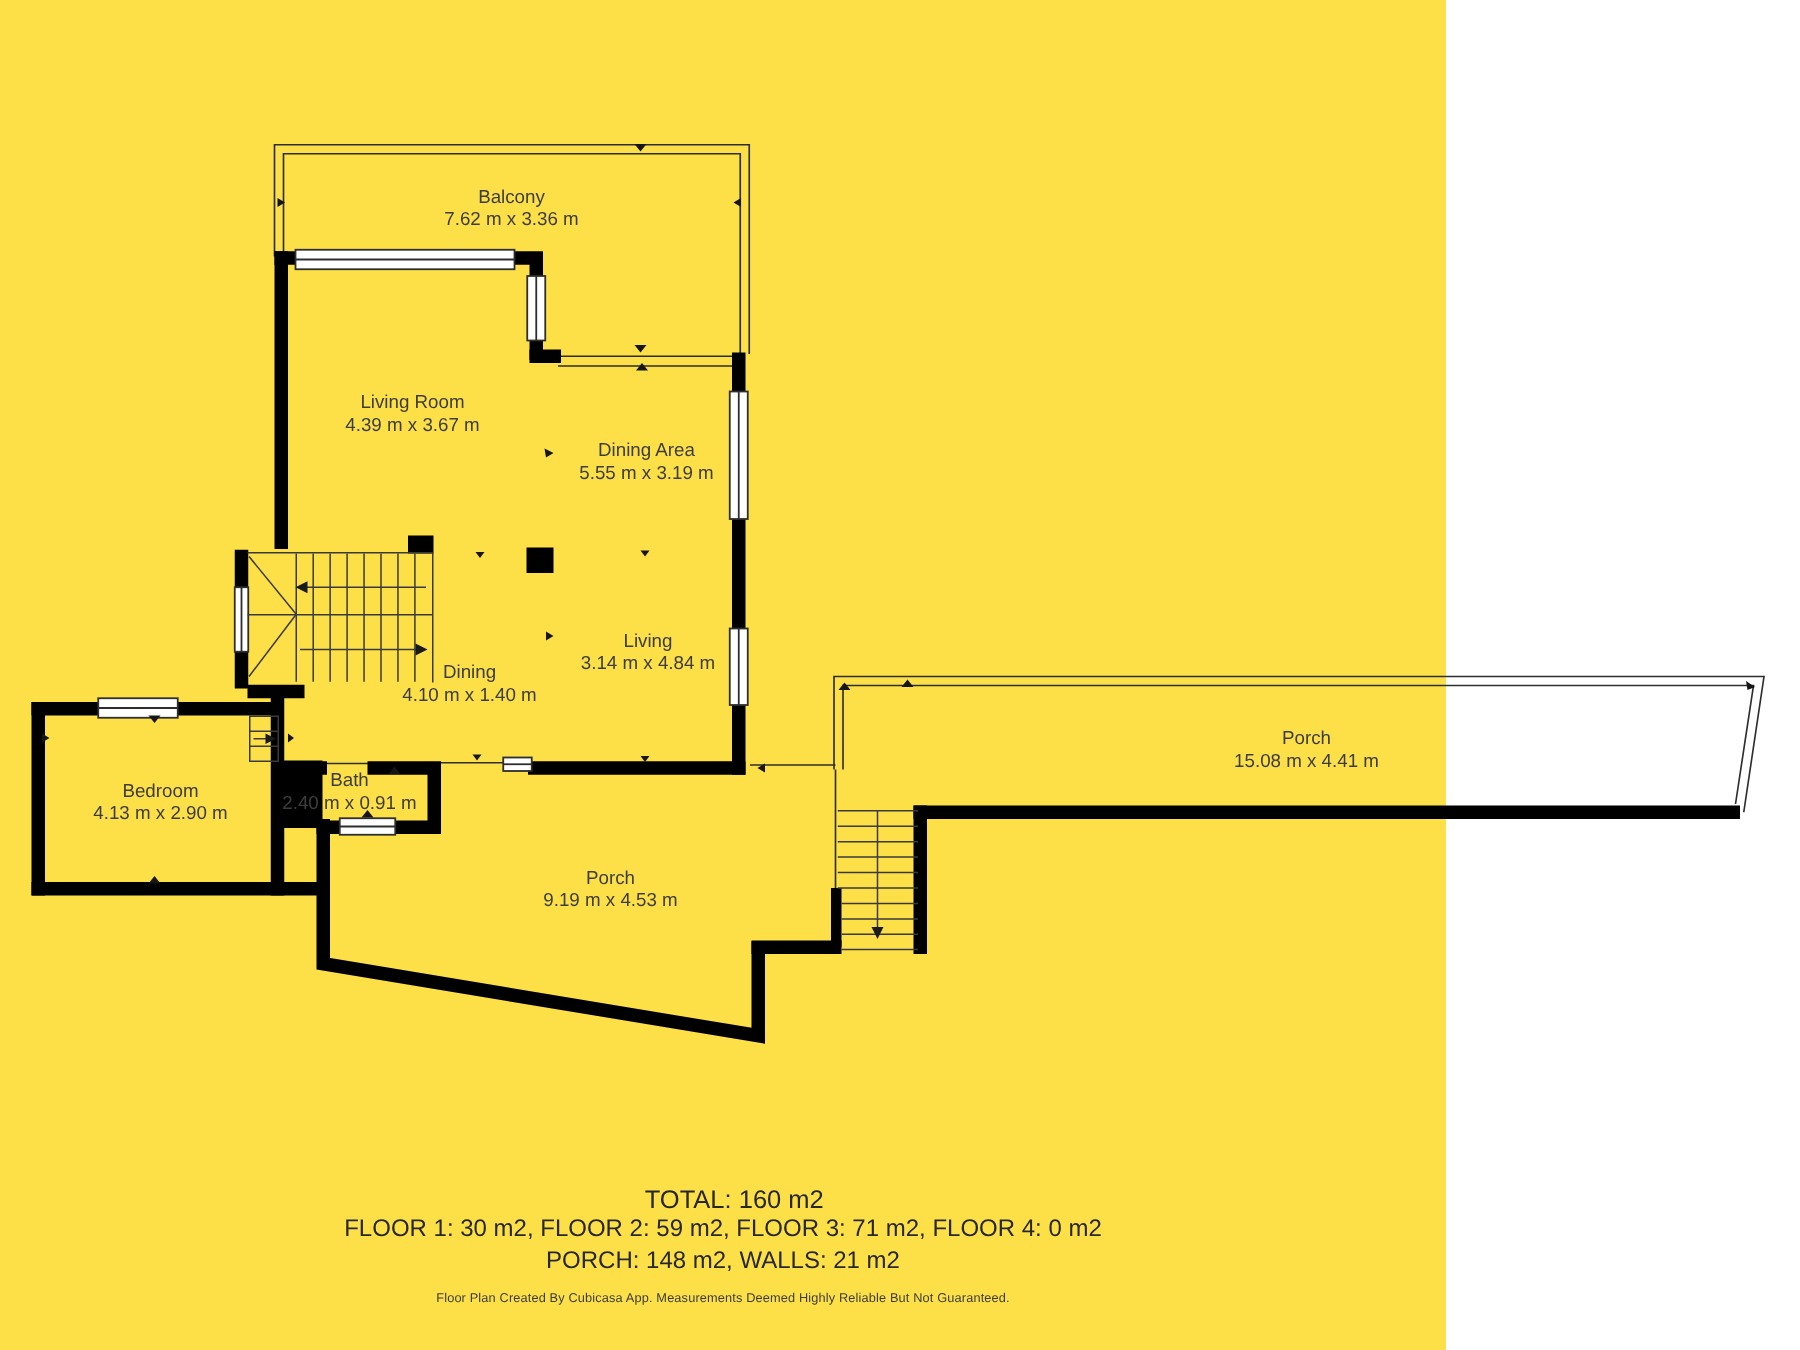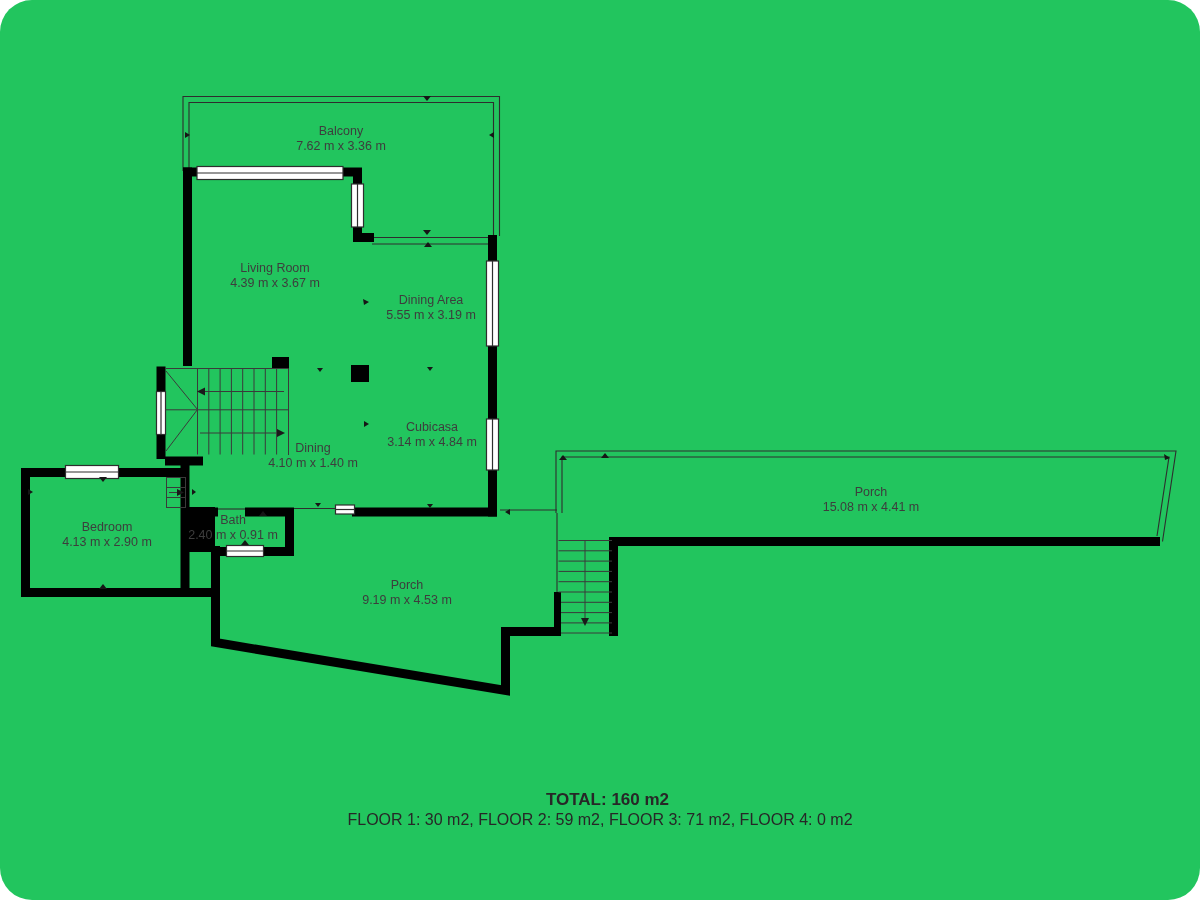--- a/index.html
+++ b/index.html
@@ -1,23 +1,23 @@
 <!DOCTYPE html>
 <html style="--wall: #000000; --thin: #2e2e2e; --stair: #3a3a3a; --text: #3d3d3d;"><head>
 <meta charset="utf-8">
 <style>
   html,body{margin:0;padding:0;background:#fff;}
   body{width:1200px;height:900px;overflow:hidden;font-family:"Liberation Sans",sans-serif;}
-  .canvas{position:relative;width:1200px;height:900px;background:#22c55e;border-radius:32px;}
+  .canvas{position:relative;width:964px;height:900px;background:#fde047;}
   .plan-svg{position:absolute;left:0;top:0;}
   .room-label{position:absolute;transform:translateX(-50%);text-align:center;
     color:var(--text,#3d3d3d);font-size:12.5px;line-height:14.5px;white-space:nowrap;}
   .room-label .rname{font-weight:400;}
   .summary{position:absolute;top:789px;left:0;width:100%;text-align:center;color:#272727;}
-  .summary .total{font-size:17px;font-weight:700;line-height:21px;padding-left:15px;}
+  .summary .total{font-size:17px;font-weight:400;line-height:21px;padding-left:15px;}
   .summary .line{font-size:16px;line-height:20.5px;}
   .summary .disclaimer{font-size:8.5px;margin-top:9px;color:#3c3c3c;letter-spacing:.1px;}
 </style>
 </head>
 <body style="background: rgb(255, 255, 255);">
 
 <div class="canvas">
 
   <svg class="plan-svg" width="1200" height="900" viewBox="0 0 1200 900">
 
@@ -176,21 +176,21 @@
   </div>
   <div class="room-label" style="left:275px;top:261px">
     <div class="rname">Living Room</div>
     <div class="rdims">4.39 m x 3.67 m</div>
   </div>
   <div class="room-label" style="left:431px;top:293px">
     <div class="rname">Dining Area</div>
     <div class="rdims">5.55 m x 3.19 m</div>
   </div>
   <div class="room-label" style="left:432px;top:420px">
-    <div class="rname">Cubicasa</div>
+    <div class="rname">Living</div>
     <div class="rdims">3.14 m x 4.84 m</div>
   </div>
   <div class="room-label" style="left:313px;top:441px">
     <div class="rname">Dining</div>
     <div class="rdims">4.10 m x 1.40 m</div>
   </div>
   <div class="room-label" style="left:233px;top:513px">
     <div class="rname">Bath</div>
     <div class="rdims">2.40 m x 0.91 m</div>
   </div>
@@ -203,15 +203,17 @@
     <div class="rdims">9.19 m x 4.53 m</div>
   </div>
   <div class="room-label" style="left:871px;top:485px">
     <div class="rname">Porch</div>
     <div class="rdims">15.08 m x 4.41 m</div>
   </div>
 
   <div class="summary">
     <div class="total">TOTAL: 160 m2</div>
     <div class="line">FLOOR 1: 30 m2, FLOOR 2: 59 m2, FLOOR 3: 71 m2, FLOOR 4: 0 m2</div>
+    <div class="line">PORCH: 148 m2, WALLS: 21 m2</div>
+    <div class="disclaimer">Floor Plan Created By Cubicasa App. Measurements Deemed Highly Reliable But Not Guaranteed.</div>
   </div>
 
 </div>
 
 </body></html>

